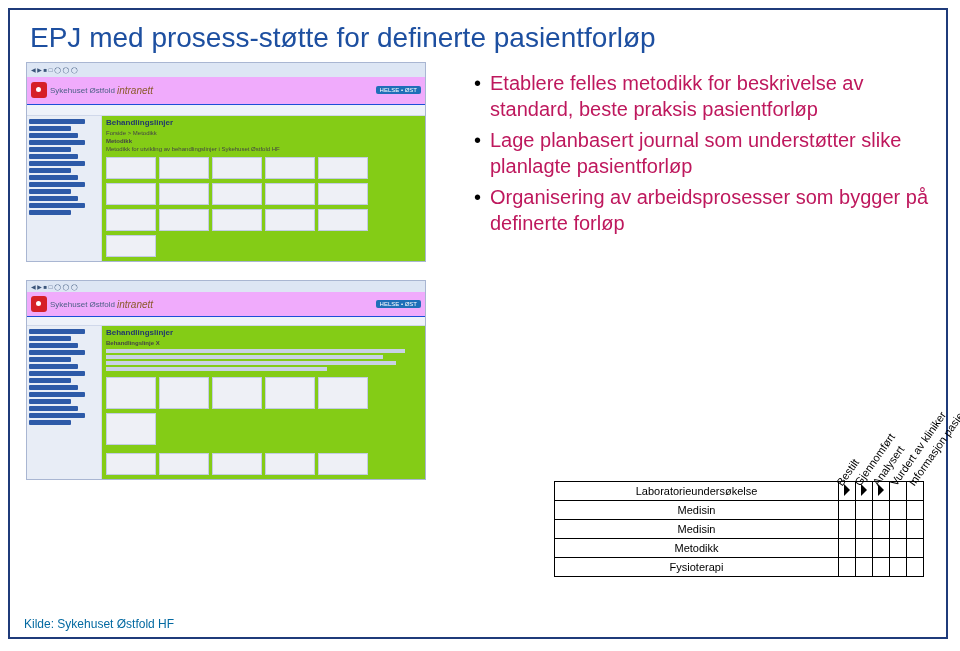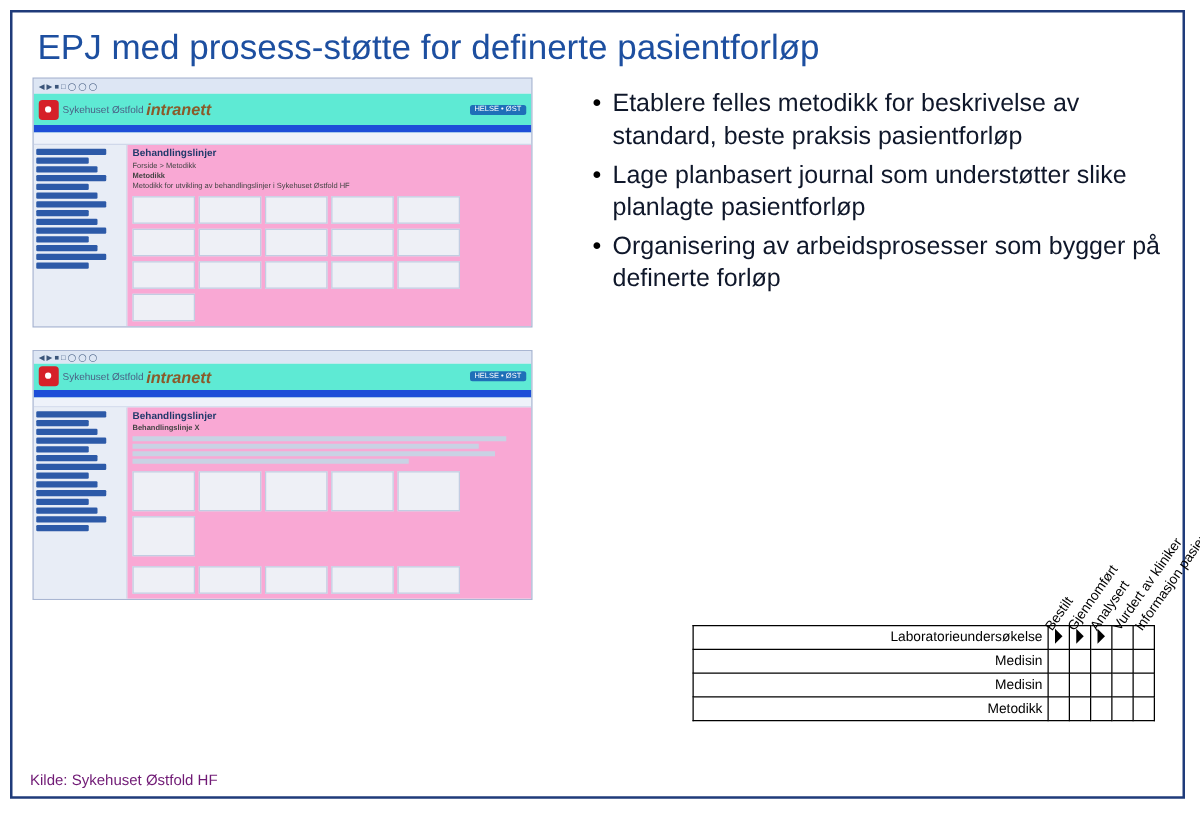--- a/index.html
+++ b/index.html
@@ -55,22 +55,22 @@
 }
 .thumb-toolbar span {
   font-size: 6px;
   color: #3b557a;
   margin-left: 4px;
 }
 .thumb-header {
   display: flex;
   align-items: center;
   height: 24px;
-  background: #5eead4;
-  border-bottom: 6px solid #1d4ed8;
+  background: #f0abfc;
+  border-bottom: 1px solid #1d4ed8;
   padding: 2px 4px;
 }
 .thumb-logo {
   width: 16px;
   height: 16px;
   background: #d62028;
   border-radius: 3px;
   margin-right: 3px;
   position: relative;
 }
@@ -84,23 +84,22 @@
   border-radius: 50%;
   box-sizing: border-box;
 }
 .thumb-headtext {
   font-size: 8px;
   color: #4a5f84;
 }
 .thumb-brand {
   font-style: italic;
   color: #8a5a2a;
-  font-size: 13px;
+  font-size: 10px;
   margin-left: 2px;
-  font-weight: bold;
 }
 .thumb-sidebadge {
   margin-left: auto;
   background: #1f6fb8;
   color: #fff;
   font-size: 6px;
   padding: 1px 4px;
   border-radius: 2px;
 }
 .thumb-navbar {
@@ -124,21 +123,21 @@
   height: 5px;
   background: #2d5aa8;
   margin: 1px 0;
   border-radius: 1px;
 }
 .thumb-nav-item.w1 { width: 80%; }
 .thumb-nav-item.w2 { width: 60%; }
 .thumb-nav-item.w3 { width: 70%; }
 .thumb-main {
   flex: 1;
-  background: #f9a8d4;
+  background: #84cc16;
   padding: 2px 4px;
   display: flex;
   flex-direction: column;
   overflow: hidden;
 }
 .thumb-main-title {
   font-size: 8px;
   font-weight: bold;
   color: #223a6b;
   margin-bottom: 2px;
@@ -174,21 +173,21 @@
   flex: 1;
   padding-left: 20px;
 }
 .bullets {
   margin: 8px 0 0 8px;
   padding: 0;
   list-style: none;
 }
 .bullets li {
   font-size: 20px;
-  color: #0f172a;
+  color: #be185d;
   line-height: 1.32;
   padding-left: 16px;
   position: relative;
   margin-bottom: 4px;
 }
 .bullets li::before {
   content: "•";
   position: absolute;
   left: 0;
   top: 0;
@@ -201,21 +200,21 @@
   width: 370px;
 }
 .grid-table {
   border-collapse: collapse;
   width: 100%;
 }
 .grid-table td, .grid-table th {
   border: 1px solid #000;
   font-size: 11px;
   height: 16px;
-  text-align: right;
+  text-align: center;
   padding: 1px 4px;
   white-space: nowrap;
 }
 .grid-table td.chk {
   width: 16px;
   padding: 0;
   text-align: center;
 }
 .col-headers {
   position: absolute;
@@ -246,21 +245,21 @@
   border-left: 6px solid #000;
   border-top: 6px solid transparent;
   border-bottom: 6px solid transparent;
   display: inline-block;
 }
 .source {
   position: absolute;
   bottom: 6px;
   left: 14px;
   font-size: 12px;
-  color: #701a75;
+  color: #0369a1;
 }
 </style>
 </head>
 <body>
 
 <div class="slide">
   <div class="title">EPJ med prosess-støtte for definerte pasientforløp</div>
 
   <div class="content">
     <div class="left-col">
@@ -431,18 +430,26 @@
             <td class="chk"></td>
       </tr>
       <tr>
         <td>Metodikk</td>
         <td class="chk"></td>
             <td class="chk"></td>
             <td class="chk"></td>
             <td class="chk"></td>
             <td class="chk"></td>
       </tr>
+      <tr>
+        <td>Fysioterapi</td>
+        <td class="chk"></td>
+            <td class="chk"></td>
+            <td class="chk"></td>
+            <td class="chk"></td>
+            <td class="chk"></td>
+      </tr>
     </tbody>
       </table>
   </div>
 
   <div class="source">Kilde: Sykehuset Østfold HF</div>
 </div>
 
 </body></html>

